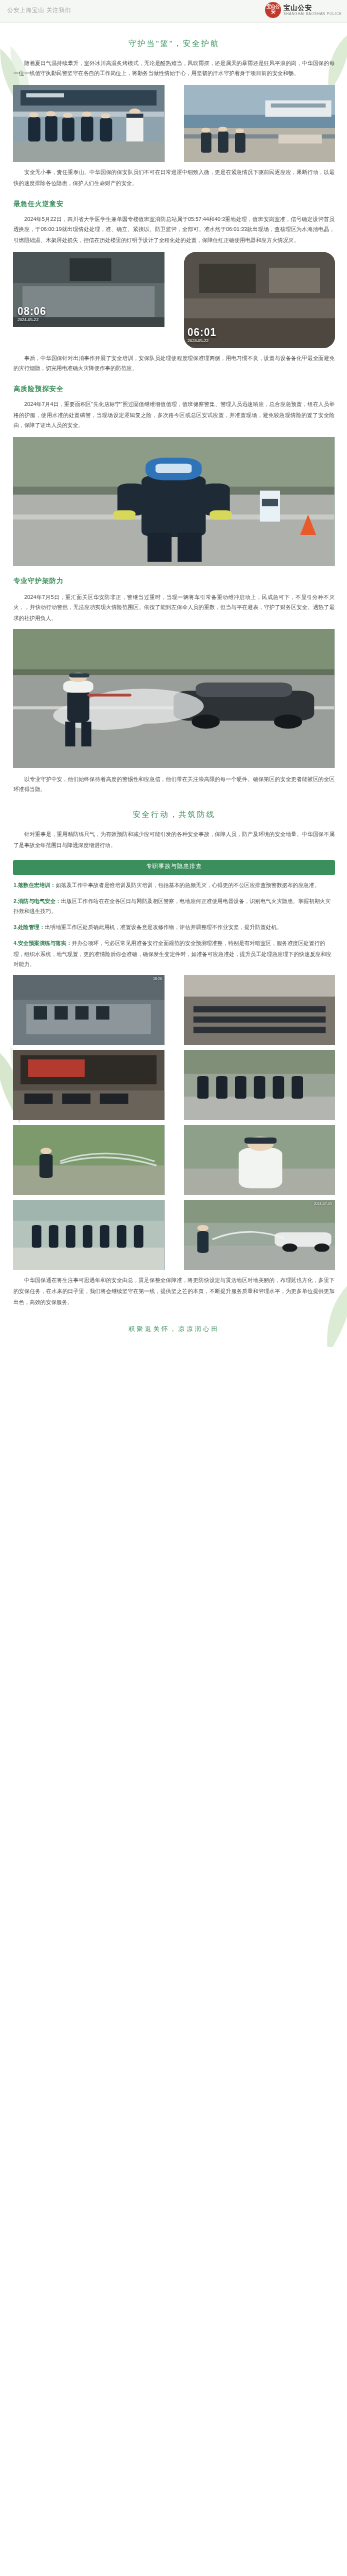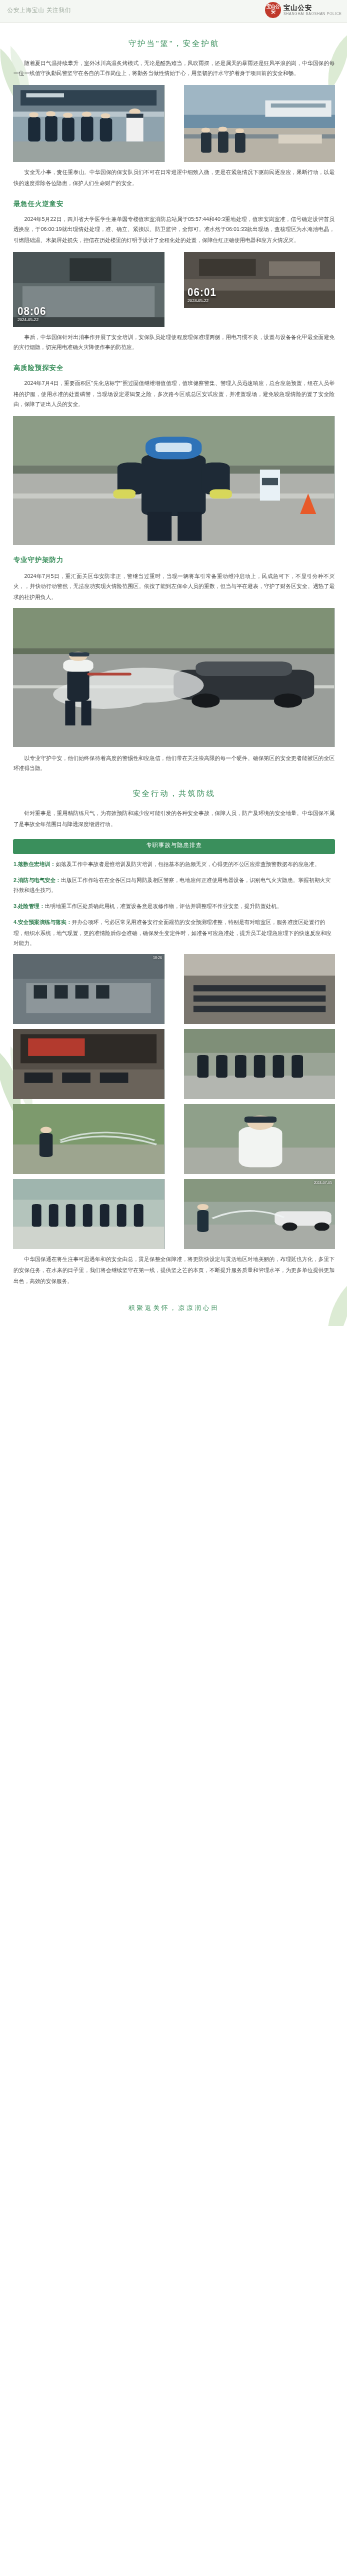--- a/index.html
+++ b/index.html
@@ -276,21 +276,21 @@
           <rect x="0" y="0" width="160" height="60" fill="#4a5456"></rect>
           <rect x="10" y="66" width="140" height="60" fill="#7d8789"></rect>
           <rect x="60" y="12" width="44" height="44" fill="#2c3334"></rect>
           <rect x="0" y="126" width="160" height="19" fill="#3c4445"></rect>
         </svg>
         <div class="bigts">
           <span>08:06</span>
           <span class="d">2024-05-22</span>
         </div>
       </div>
-      <div class="ph" style="height:56px;">
+      <div class="ph" style="height:96px;border-radius:12px;">
         <svg class="sc" viewBox="0 0 160 145" preserveAspectRatio="none">
           <rect width="160" height="145" fill="#6b645c"></rect>
           <rect x="0" y="0" width="160" height="70" fill="#55504a"></rect>
           <rect x="16" y="18" width="60" height="44" fill="#3b3731"></rect>
           <rect x="90" y="24" width="54" height="38" fill="#7a736a"></rect>
           <rect x="0" y="100" width="160" height="45" fill="#4d473f"></rect>
         </svg>
         <div class="bigts">
           <span>06:01</span>
           <span class="d">2024-05-22</span>

